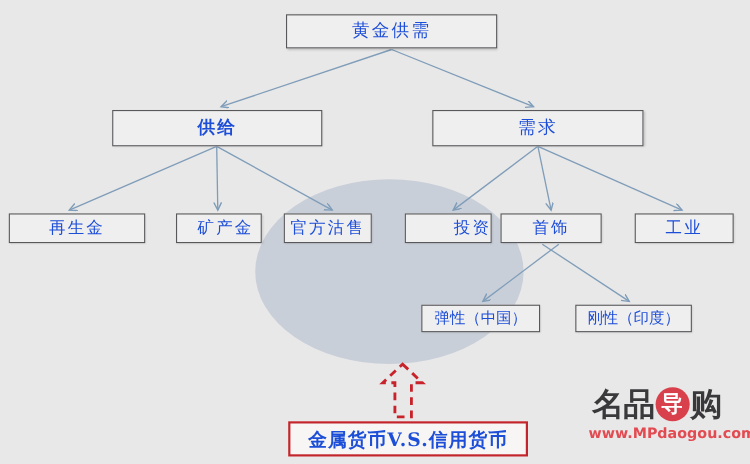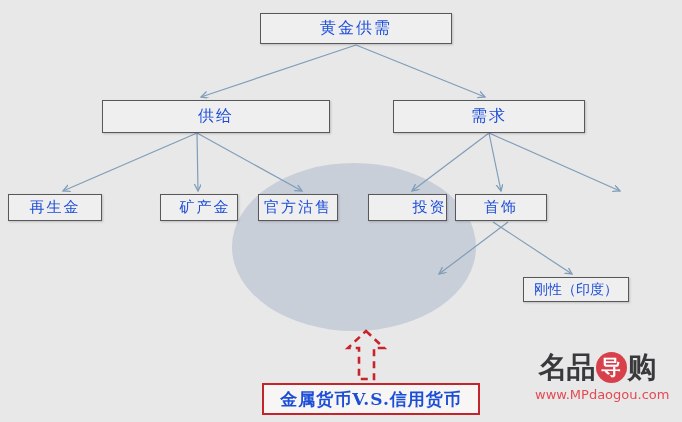--- a/index.html
+++ b/index.html
@@ -20,24 +20,24 @@
     background:#f0efef;
     border:1px solid #58585a;
     display:flex;align-items:center;justify-content:center;
     color:#1d4ed8;
     box-shadow:1px 1px 2px rgba(0,0,0,0.18);
     letter-spacing:2px;
     white-space:nowrap;
   }
   .lvl1{left:260px;top:13px;width:192px;height:31px;font-size:16px;}
   .lvl2{font-size:16px;}
-  .supply{left:102px;top:100px;width:228px;height:33px;}
+  .supply{left:102px;top:100px;width:191px;height:33px;font-weight:bold;}
   .demand{left:393px;top:100px;width:192px;height:33px;}
   .lvl3{font-size:15px;height:27px;top:194px;}
-  .recycled{left:8px;width:94px;}
+  .recycled{left:8px;width:124px;}
   .mined{left:160px;width:78px;padding-left:12px;}
   .official{left:258px;width:80px;}
   .invest{left:368px;width:79px;padding-left:44px;}
   .jewelry{left:455px;width:92px;}
   .industry{left:577px;width:90px;}
   .lvl4{font-size:14px;height:25px;top:277px;letter-spacing:0;}
   .elastic{left:383px;width:108px;}
   .rigid{left:523px;width:106px;}
   .bottom-note{
     left:262px;top:383px;width:218px;height:32px;
@@ -60,21 +60,21 @@
   }
   .brand-circle{
     display:inline-flex;align-items:center;justify-content:center;
     width:31px;height:31px;border-radius:50%;
     background:#d8414b;color:#ffffff;
     font-size:20px;font-weight:bold;
     margin:0 1px;
   }
   .brand-url{
     margin-top:1px;
-    font-size:13px;font-weight:normal;color:#e34b52;
+    font-size:13px;font-weight:bold;color:#e34b52;
     white-space:nowrap;
   }
 </style>
 </head>
 <body>
 
 <div class="stage">
 
   <svg class="layer" width="682" height="422" viewBox="0 0 682 422">
     <defs>
@@ -126,21 +126,27 @@
     </div>
 
   <div class="node lvl3 invest">
       <span>投资</span>
     </div>
 
   <div class="node lvl3 jewelry">
       <span>首饰</span>
     </div>
 
+  <div class="node lvl3 industry">
+      <span>工业</span>
+    </div>
 
+  <div class="node lvl4 elastic">
+      <span>弹性（中国）</span>
+    </div>
 
   <div class="node lvl4 rigid">
       <span>刚性（印度）</span>
     </div>
 
   <div class="node bottom-note">
       <span>金属货币V.S.信用货币</span>
     </div>
 
   <div class="watermark">

